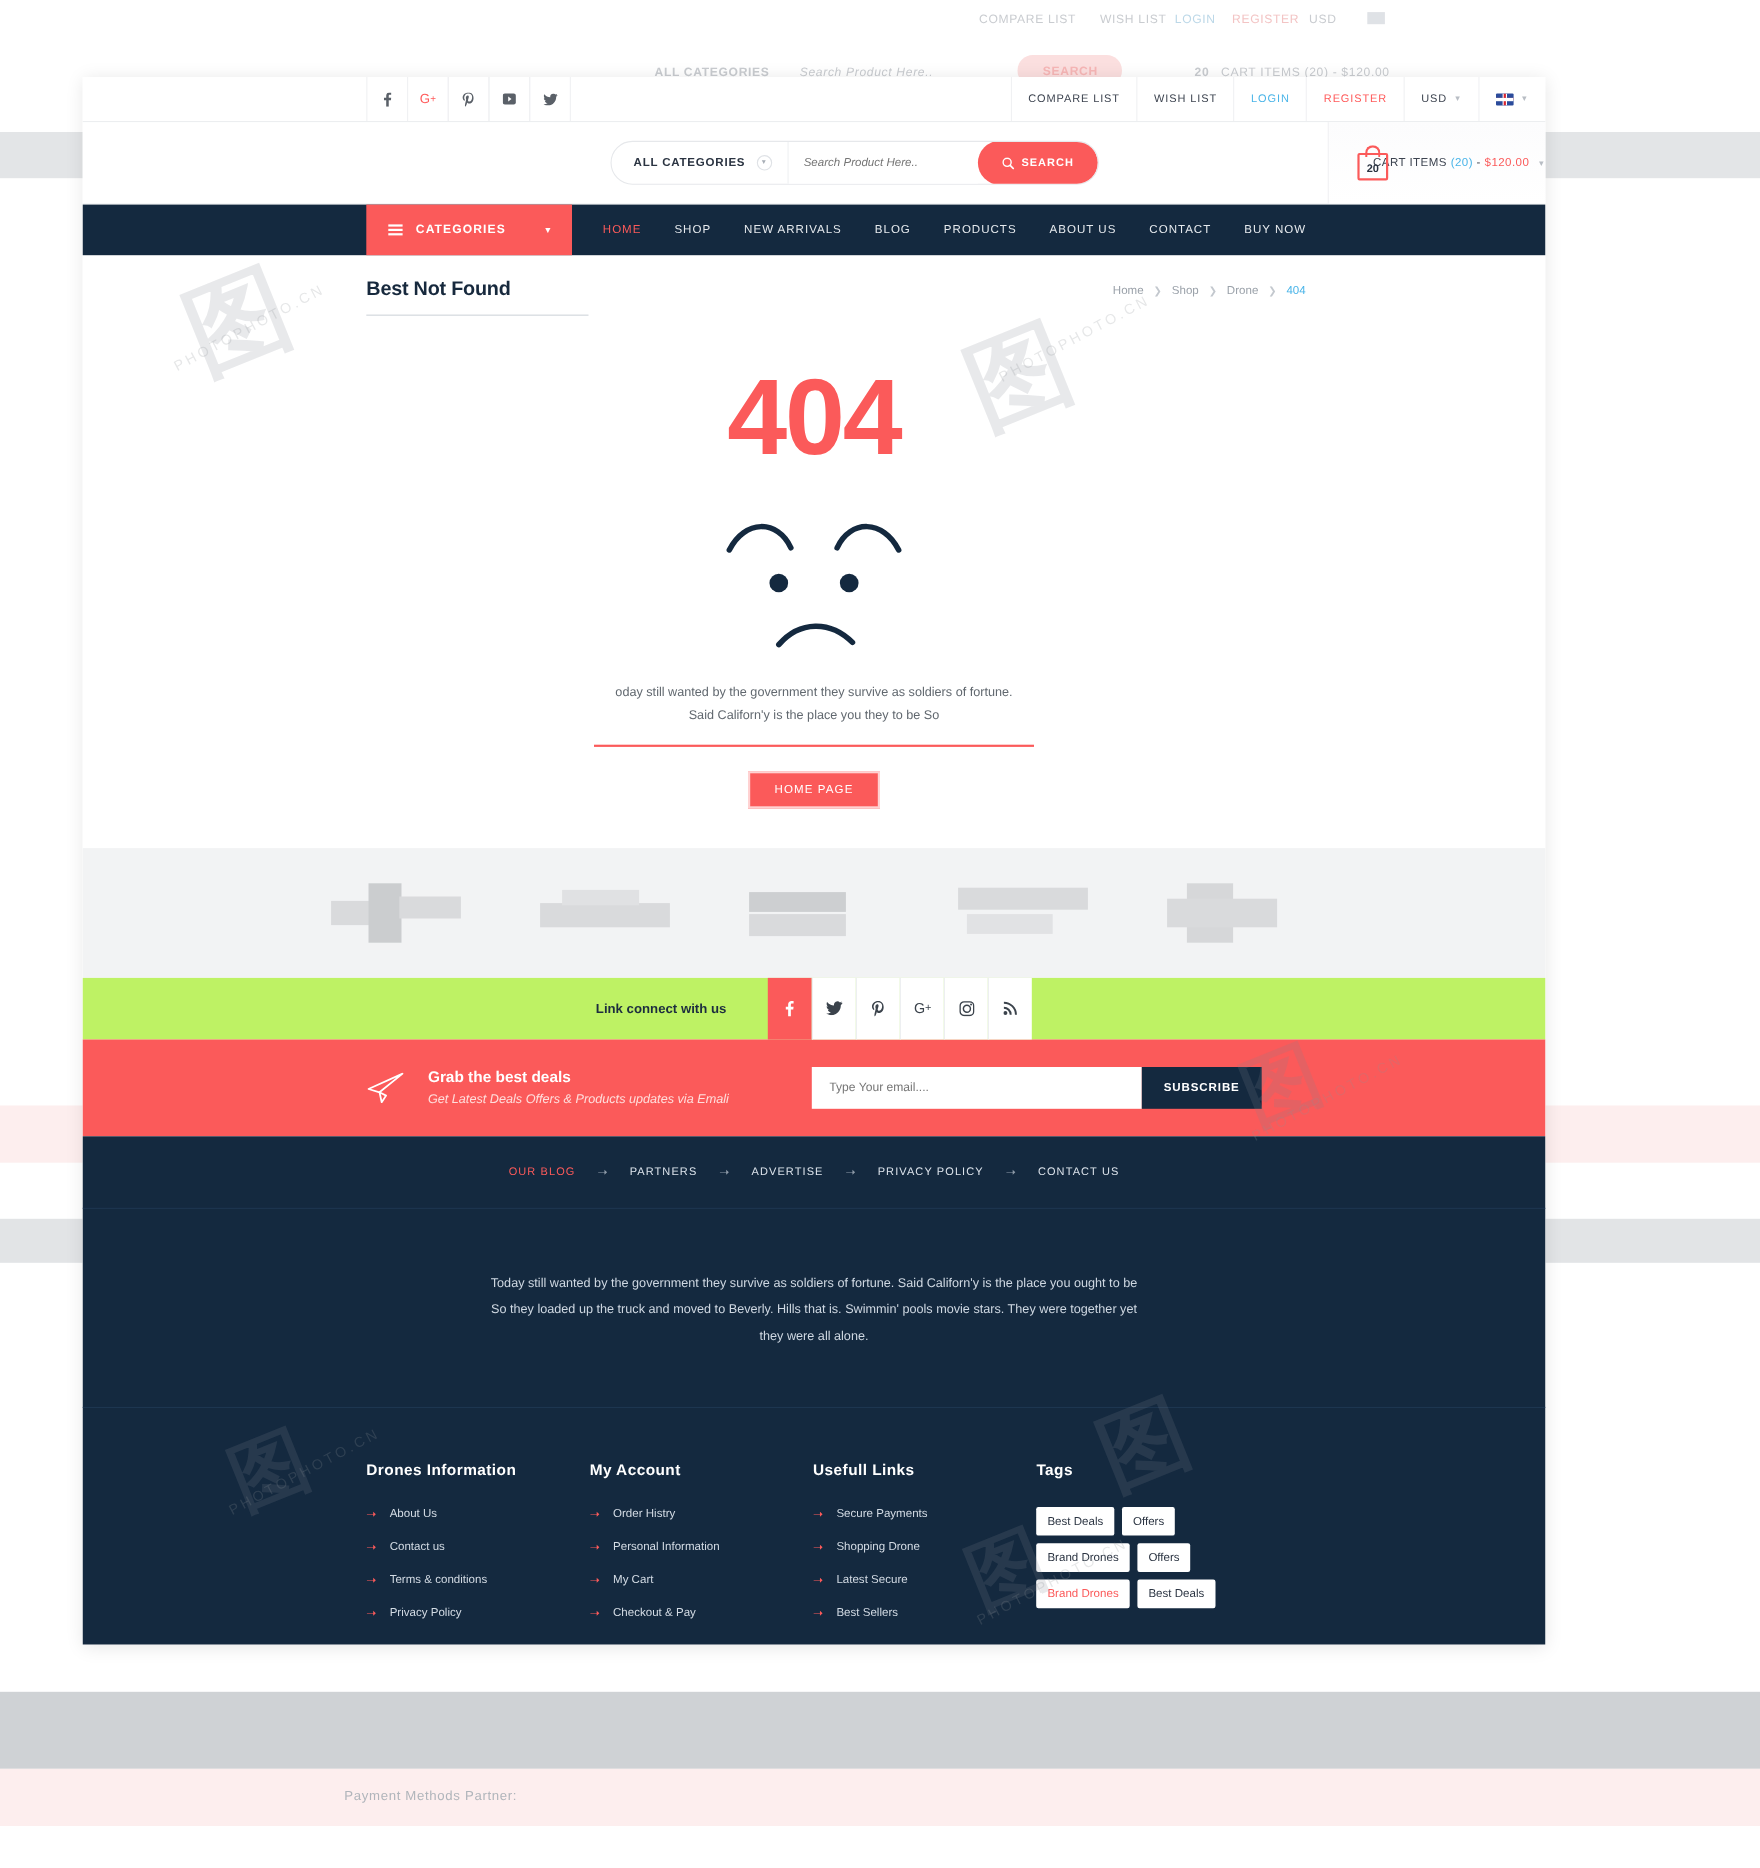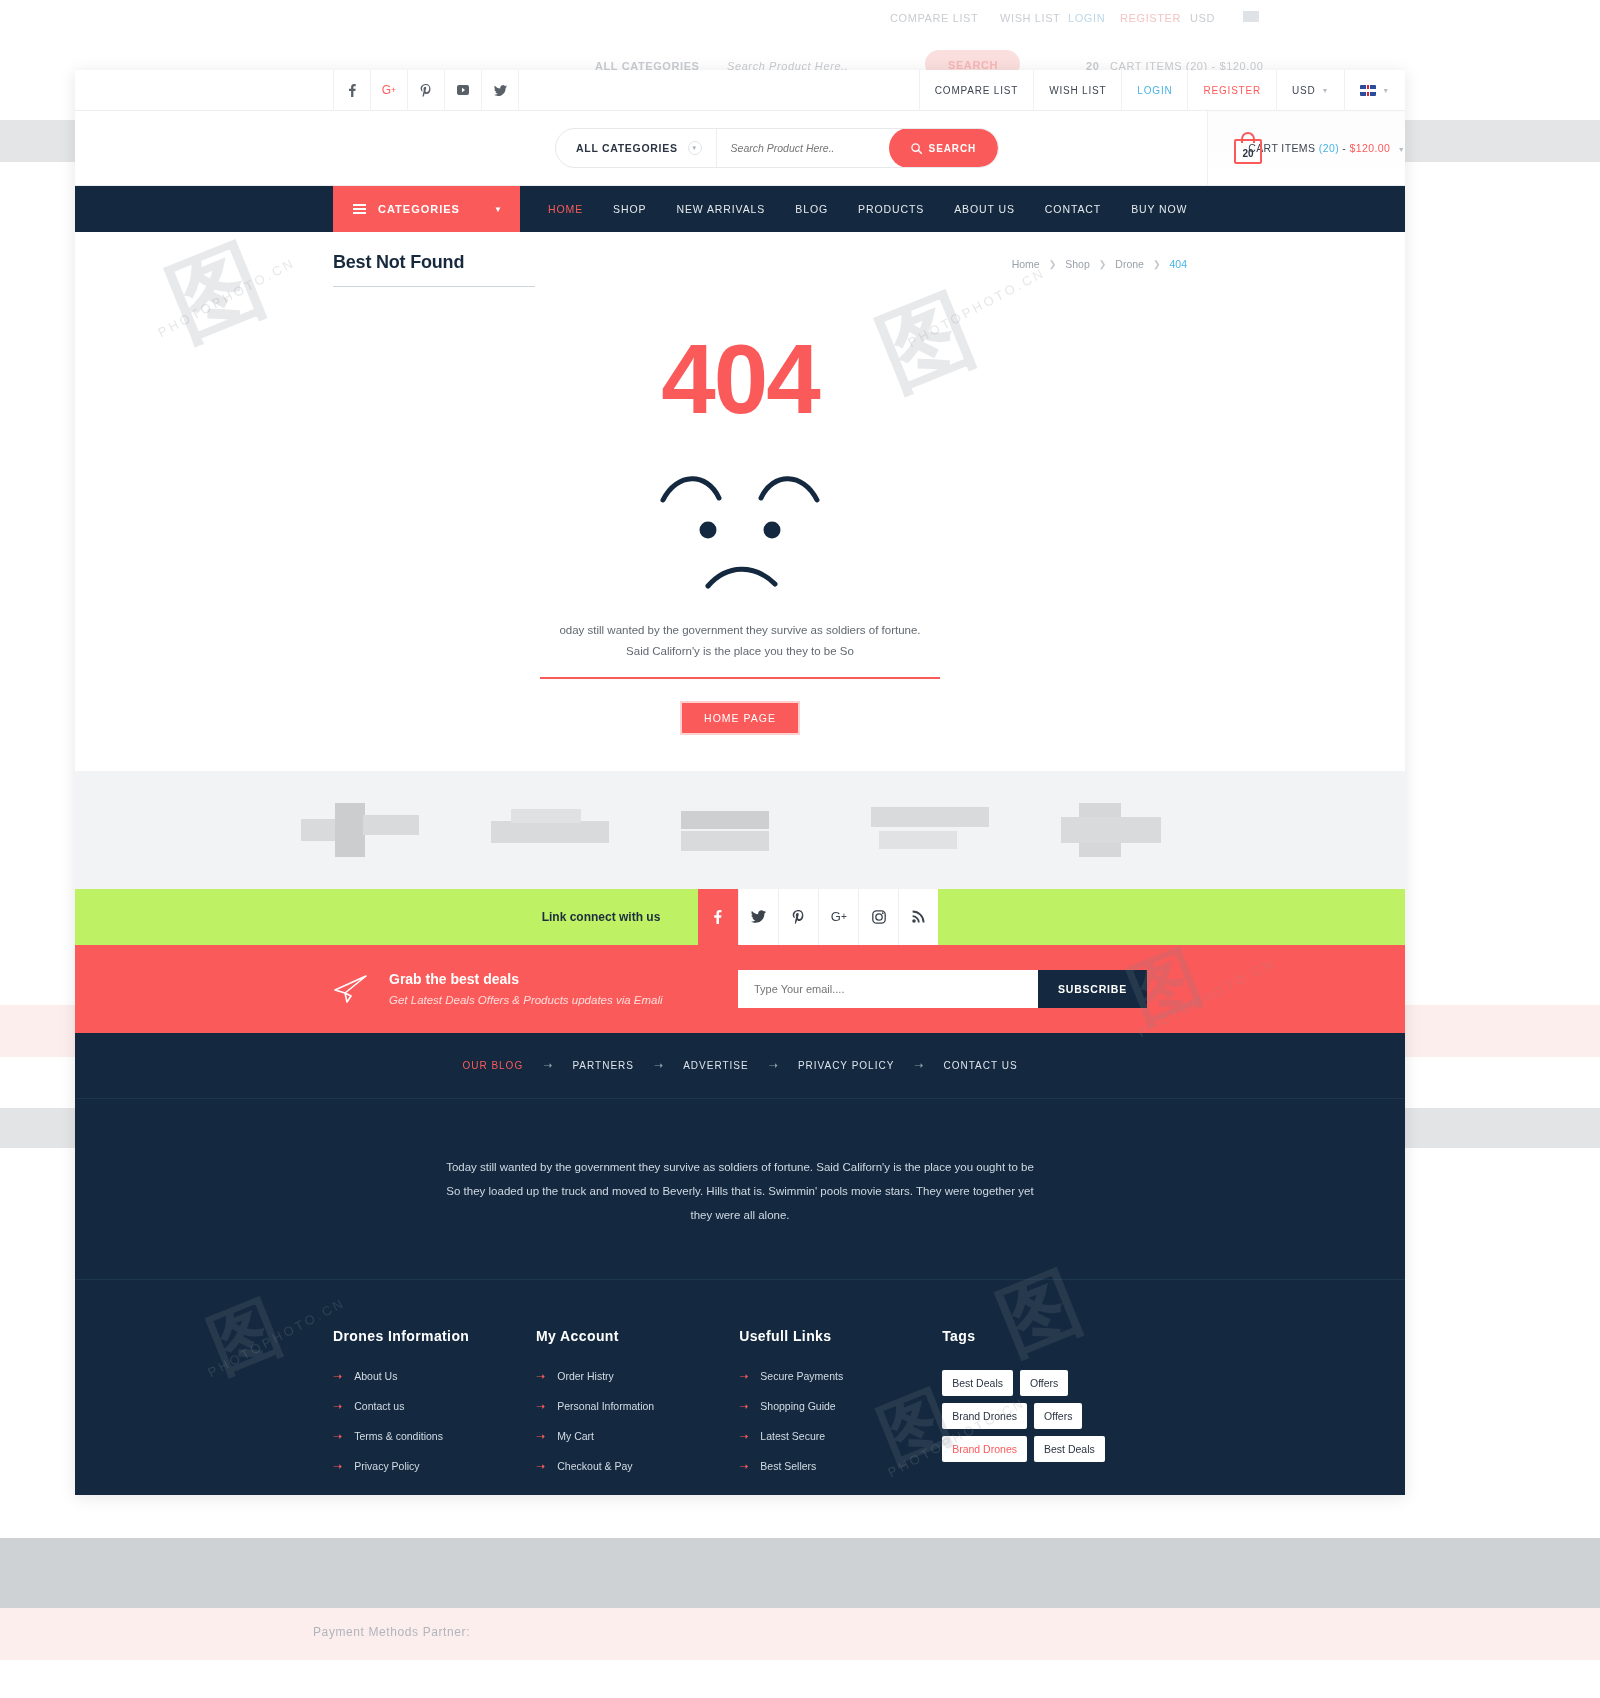--- a/index.html
+++ b/index.html
@@ -596,21 +596,21 @@
       </div>
 
       <div class="fcol">
         <h4>Usefull Links</h4>
         <div class="fitem">
             <span class="arr">➝</span>
             <span>Secure Payments</span>
           </div>
         <div class="fitem">
             <span class="arr">➝</span>
-            <span>Shopping Guide</span>
+            <span>Shopping Drone</span>
           </div>
         <div class="fitem">
             <span class="arr">➝</span>
             <span>Latest Secure</span>
           </div>
         <div class="fitem">
             <span class="arr">➝</span>
             <span>Best Sellers</span>
           </div>
 

